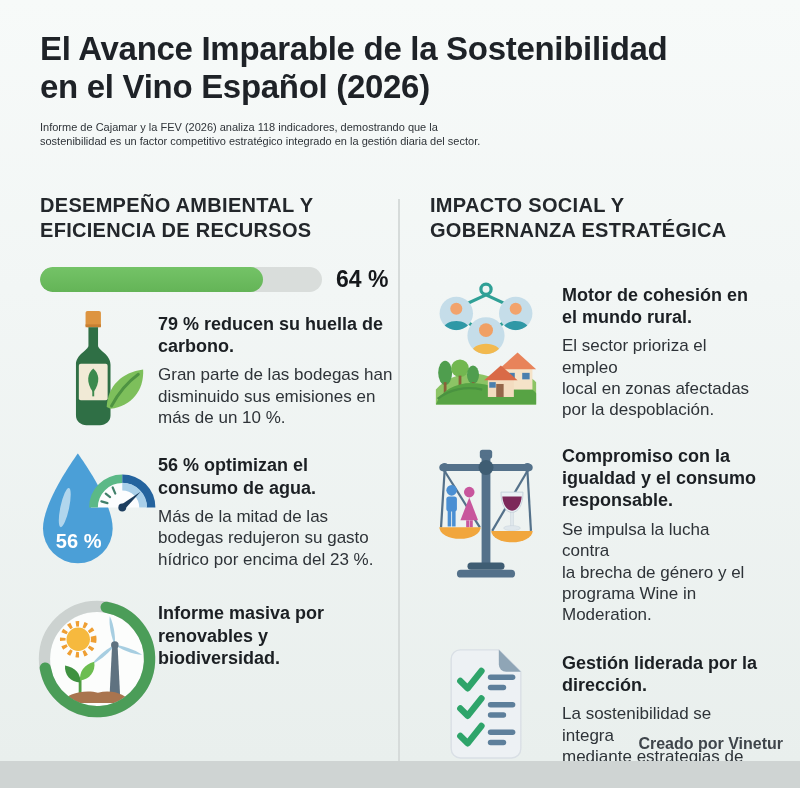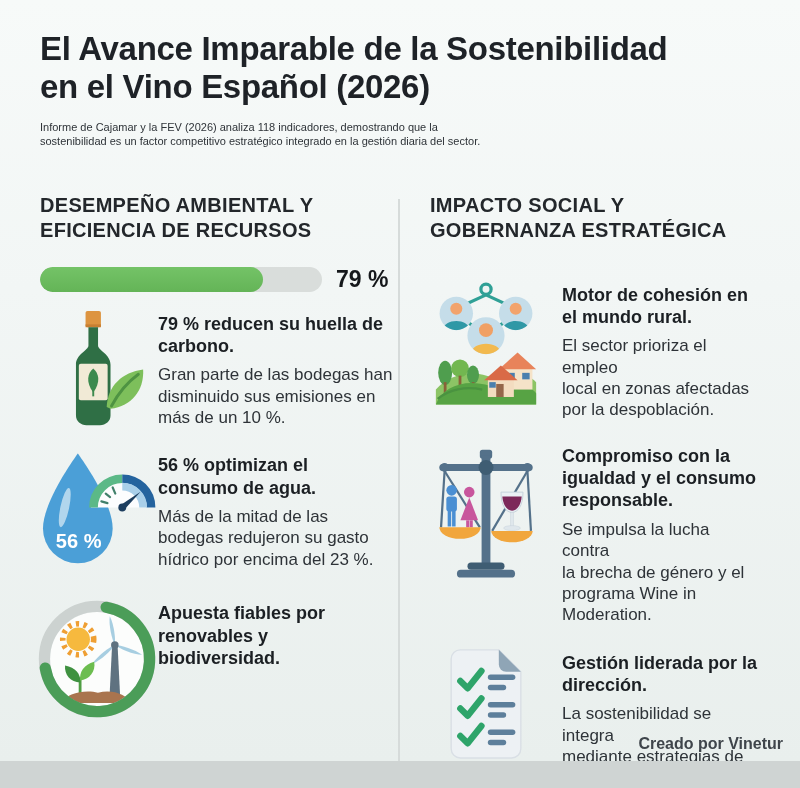--- a/index.html
+++ b/index.html
@@ -71,21 +71,21 @@
     <div class="columns">
 
       <div class="col-left">
         <div class="col-header">DESEMPEÑO AMBIENTAL Y
 EFICIENCIA DE RECURSOS</div>
 
         <div class="progress-row">
           <div class="progress-track">
             <div class="progress-fill" style="width: 79%;"></div>
           </div>
-          <div class="progress-label">79 %</div>
+          <div class="progress-label">64 %</div>
         </div>
 
         <div class="row mt1">
           <div class="icon-box">
             <svg width="96" viewBox="0 0 100 122" aria-hidden="true">
               <rect x="36" y="2" width="16" height="17" rx="2" fill="#dd9440"></rect>
               <rect x="36" y="16" width="16" height="3" fill="#c77f32"></rect>
               <path d="M39 19 h10 v19 c0 5 13 9 13 20 v53 c0 6 -5 10 -11 10 H37 c-6 0 -11 -4 -11 -10 V58 c0 -11 13 -15 13 -20 Z" fill="#2f6f45"></path>
               <rect x="29" y="57" width="30" height="38" rx="2" fill="#f1ead6"></rect>
               <path d="M44 62 C50 67 52 76 44 87 C36 76 38 67 44 62 Z" fill="#3c8a4e"></path>
@@ -144,21 +144,21 @@
               <circle cx="84" cy="50" r="4" fill="#5f7280"></circle>
               <path d="M47 103 C47 95 47 91 47 86" stroke="#4f9e43" stroke-width="3" fill="none" stroke-linecap="round"></path>
               <path d="M47 90 C37 90 30 82 31 72 C42 74 48 81 47 90 Z" fill="#3f9140"></path>
               <path d="M47 88 C57 87 64 78 62 68 C51 71 46 79 47 88 Z" fill="#6cbd4f"></path>
               <path d="M26 112 C32 102 52 97 66 101 C82 97 96 103 102 112 Z" fill="#a9744e"></path>
               <circle cx="65" cy="65" r="56" stroke="#ccd2d0" stroke-width="12" fill="none"></circle>
               <path d="M74.7 9.9 A56 56 0 1 1 9.9 74.7" stroke="#4b9d58" stroke-width="12" fill="none" stroke-linecap="round"></path>
             </svg>
           </div>
           <div class="text">
-            <div class="heading">Apuesta fiables por
+            <div class="heading">Informe masiva por
 renovables y
 biodiversidad.</div>
           </div>
         </div>
       </div>
 
       <div class="v-divider"></div>
 
       <div class="col-right">
         <div class="col-header">IMPACTO SOCIAL Y

